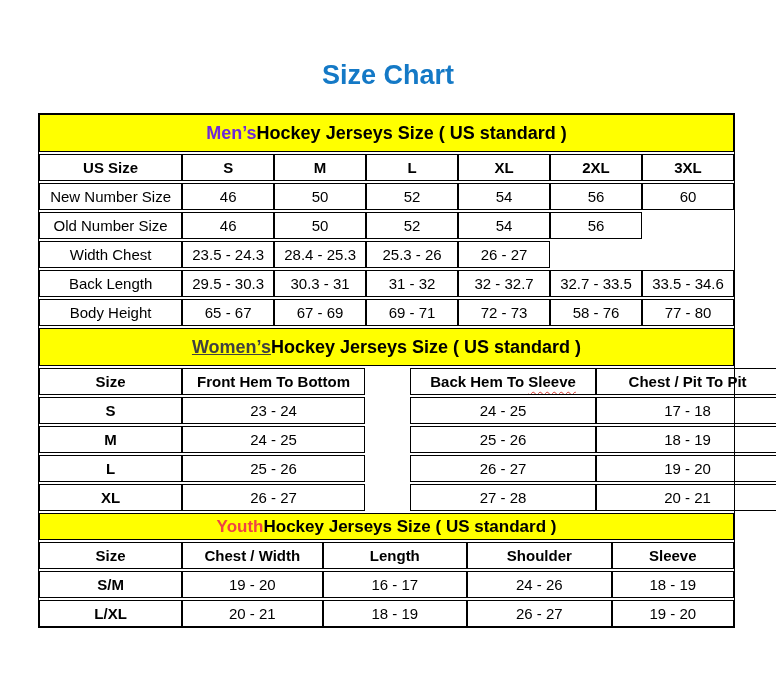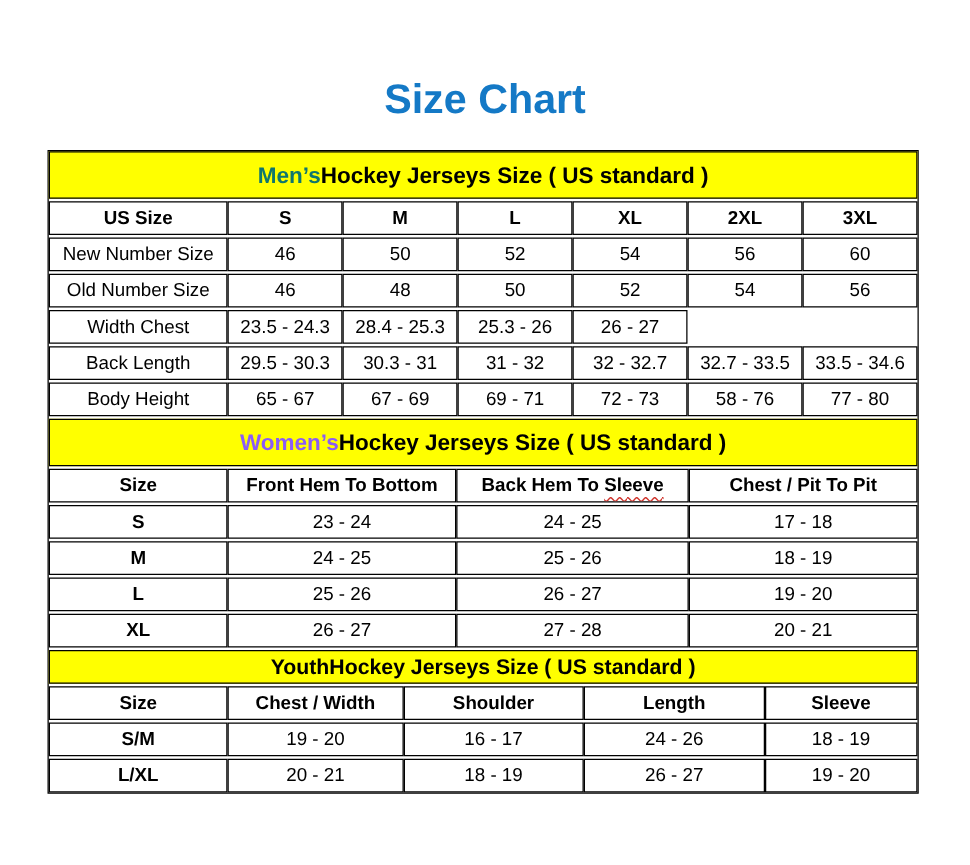--- a/index.html
+++ b/index.html
@@ -8,21 +8,21 @@
     background: #ffffff;
     width: 776px;
     height: 692px;
     font-family: "Liberation Sans", sans-serif;
     color: #000000;
     overflow: hidden;
   }
   .page-title {
     margin-top: 60px;
     text-align: center;
-    font-size: 33px;
+    font-size: 27px;
     font-weight: bold;
     letter-spacing: 0px;
   }
   .size-chart {
     width: 695px;
     margin: 22px 0 0 38px;
     border: 1px solid #000;
   }
   .size-chart > * + * { margin-top: 2px; }
 
@@ -52,21 +52,21 @@
   }
   .hcell { font-weight: bold; }
   .bold { font-weight: bold; }
 
   
   .m-c0 { flex: 0 0 20.6%; }
   .m-c  { flex: 0 0 13.2333%; }
   
   .w-c0 { flex: 0 0 20.6%; }
   .w-c1 { flex: 0 0 26.3%; }
-  .w-c2 { flex: 0 0 26.8%; }
+  .w-c2 { flex: 0 0 26.8%; margin-left: 45px; }
   .w-c3 { flex: 0 0 26.3%; }
   
   .y-c0 { flex: 0 0 20.6%; }
   .y-c1 { flex: 0 0 20.2%; }
   .y-c2 { flex: 0 0 20.8%; }
   .y-c3 { flex: 0 0 20.8%; }
   .y-c4 { flex: 0 0 17.6%; }
 
   .squiggle {
     text-decoration-line: underline;
@@ -77,21 +77,21 @@
   }
 </style>
 </head>
 <body>
 
 <div class="page-title" style="color: rgb(20, 121, 198);">Size Chart</div>
 
 <div class="size-chart">
 
   <div class="section-header" style="background-color: rgb(255, 255, 0);">
-    <span style="color: #0f766e;">Men’s</span>
+    <span style="color: #6d28d9;">Men’s</span>
       <span> Hockey Jerseys Size ( US standard )</span>
   </div>
 
   <div class="trow">
     <div class="cell hcell m-c0">US Size</div>
     <div class="cell hcell m-c">S</div>
     <div class="cell hcell m-c">M</div>
     <div class="cell hcell m-c">L</div>
     <div class="cell hcell m-c">XL</div>
     <div class="cell hcell m-c">2XL</div>
@@ -104,21 +104,20 @@
     <div class="cell m-c">50</div>
     <div class="cell m-c">52</div>
     <div class="cell m-c">54</div>
     <div class="cell m-c">56</div>
     <div class="cell m-c">60</div>
   </div>
 
   <div class="trow">
     <div class="cell m-c0">Old Number Size</div>
     <div class="cell m-c">46</div>
-    <div class="cell m-c">48</div>
     <div class="cell m-c">50</div>
     <div class="cell m-c">52</div>
     <div class="cell m-c">54</div>
     <div class="cell m-c">56</div>
   </div>
 
   <div class="trow">
     <div class="cell m-c0">Width Chest</div>
     <div class="cell m-c">23.5 - 24.3</div>
     <div class="cell m-c">28.4 - 25.3</div>
@@ -140,21 +139,21 @@
     <div class="cell m-c0">Body Height</div>
     <div class="cell m-c">65 - 67</div>
     <div class="cell m-c">67 - 69</div>
     <div class="cell m-c">69 - 71</div>
     <div class="cell m-c">72 - 73</div>
     <div class="cell m-c">58 - 76</div>
     <div class="cell m-c">77 - 80</div>
   </div>
 
   <div class="section-header" style="background-color: rgb(255, 255, 0);">
-    <span style="color: #8b5cf6;">Women’s</span>
+    <span style="color: #404040; text-decoration: underline;">Women’s</span>
       <span> Hockey Jerseys Size ( US standard )</span>
   </div>
 
   <div class="trow">
     <div class="cell hcell w-c0">Size</div>
     <div class="cell hcell w-c1">Front Hem To Bottom</div>
     <div class="cell hcell w-c2">
       <span>Back Hem To </span>&nbsp;<span class="squiggle">Sleeve</span>
     </div>
     <div class="cell hcell w-c3">Chest / Pit To Pit</div>
@@ -182,29 +181,29 @@
   </div>
 
   <div class="trow">
     <div class="cell bold w-c0">XL</div>
     <div class="cell w-c1">26 - 27</div>
     <div class="cell w-c2">27 - 28</div>
     <div class="cell w-c3">20 - 21</div>
   </div>
 
   <div class="section-header short" style="background-color: rgb(255, 255, 0);">
-    <span style="color: #000000;">Youth</span>
+    <span style="color: #ef4444;">Youth</span>
       <span> Hockey Jerseys Size ( US standard )</span>
   </div>
 
   <div class="trow">
     <div class="cell hcell y-c0">Size</div>
     <div class="cell hcell y-c1">Chest / Width</div>
+    <div class="cell hcell y-c3">Length</div>
     <div class="cell hcell y-c2">Shoulder</div>
-    <div class="cell hcell y-c3">Length</div>
     <div class="cell hcell y-c4">Sleeve</div>
   </div>
 
   <div class="trow">
     <div class="cell bold y-c0">S/M</div>
     <div class="cell y-c1">19 - 20</div>
     <div class="cell y-c2">16 - 17</div>
     <div class="cell y-c3">24 - 26</div>
     <div class="cell y-c4">18 - 19</div>
   </div>

